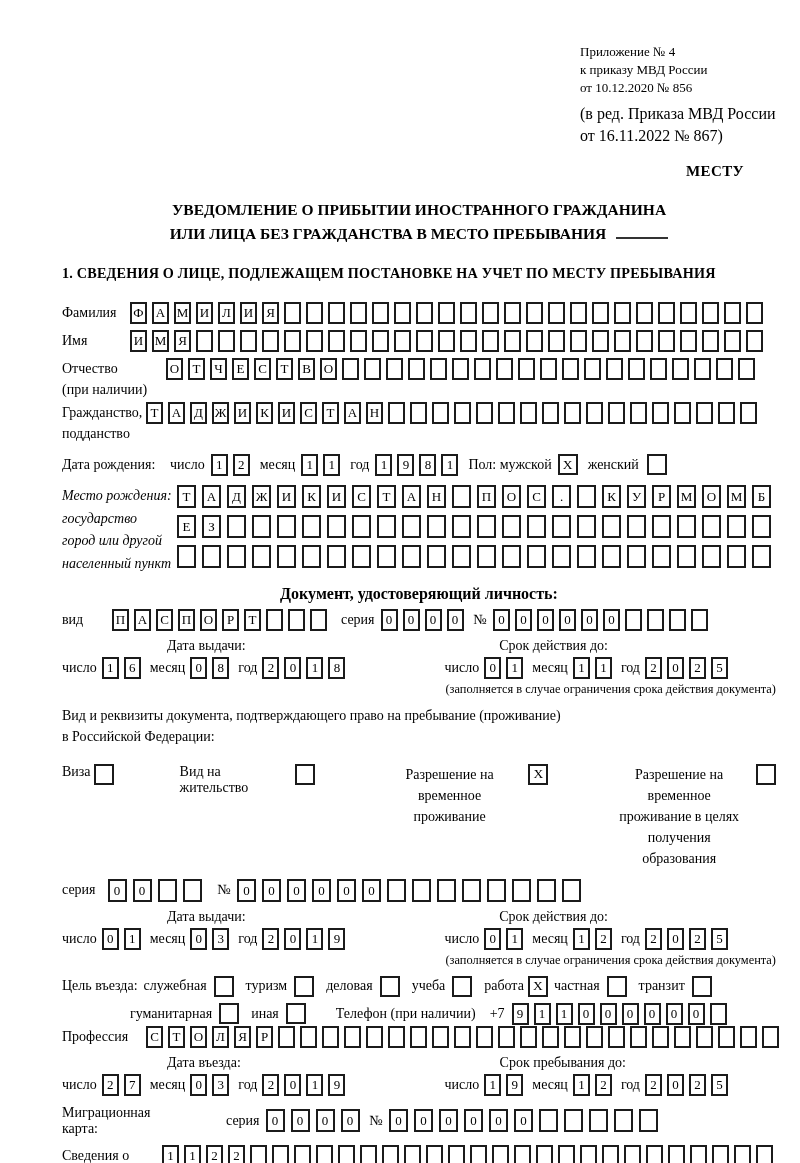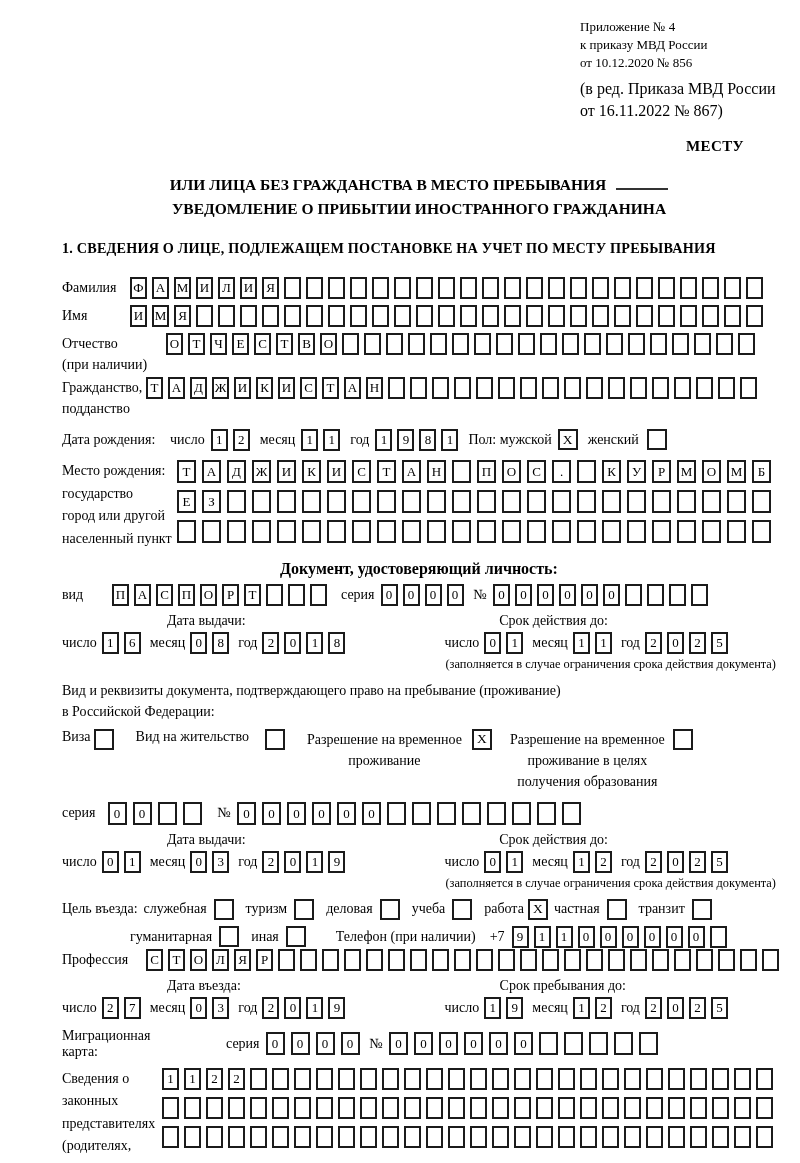--- a/index.html
+++ b/index.html
@@ -1,20 +1,20 @@
 <!DOCTYPE html>
 <html lang="ru"><head>
 <meta charset="utf-8">
 <style>
   html,body{margin:0;padding:0;background:#fff;}
   body{
     width:800px;height:1163px;overflow:hidden;color:#000;
     font-family:"Liberation Serif","DejaVu Serif",serif;font-size:14px;
   }
-  .page{padding:18px 24px 0 62px;box-sizing:border-box;width:800px;height:1163px;position:relative;}
+  .page{padding:43px 24px 0 62px;box-sizing:border-box;width:800px;height:1163px;position:relative;}
 
   
   .topright{margin-left:auto;width:196px;font-size:13px;line-height:1.4;}
   .edition{font-size:16px;margin-top:5px;line-height:1.4;}
   .forma{text-align:right;font-weight:bold;font-size:15px;margin:16px 32px 0 0;letter-spacing:.4px;}
 
   .title{text-align:center;font-weight:bold;font-size:15.5px;line-height:1.5;margin-top:18px;}
   .t-underline{display:inline-block;width:52px;border-bottom:2px solid #333;margin-left:10px;height:12px;}
 
   .sec{font-weight:bold;font-size:14.2px;margin-top:20px;letter-spacing:.2px;}
@@ -39,21 +39,21 @@
   .dh1{margin-left:105px;}
   .dh2{margin-left:auto;margin-right:168px;}
   .daterow{display:flex;align-items:center;margin-top:3px;}
   .dategroup{display:flex;align-items:center;}
   .dg2{margin-left:auto;margin-right:48px;}
   .dategroup .dlbl{margin:0 5px 0 9px;}
   .dategroup .dlbl.first{margin-left:0;}
   .note{font-size:12.4px;text-align:right;margin-top:3px;}
 
   .intro{margin-top:8px;line-height:1.55;}
-  .optrow{display:flex;align-items:flex-start;margin-top:6px;}
+  .optrow{display:flex;align-items:flex-start;margin-top:16px;gap:44px;}
   .opt{display:flex;align-items:flex-start;}
   .optlines{text-align:center;line-height:1.5;}
   .opt .checkbox{margin-top:0;} .ml22{margin-left:22px;} .ml18{margin-left:18px;}
 
   .plbl{margin-left:12px;}
   .plbl.first{margin-left:6px;}
   .purpose2{margin-left:68px;}
   .phonelbl{margin-left:30px;}
   .phonepfx{margin-left:14px;margin-right:7px;}
 
@@ -69,24 +69,24 @@
     <div>к приказу МВД России</div>
     <div>от 10.12.2020 № 856</div>
     <div class="edition">
       <div>(в ред. Приказа МВД России</div>
       <div>от 16.11.2022 № 867)</div>
     </div>
   </div>
   <div class="forma">МЕСТУ</div>
 
   <div class="title">
+    <div>УВЕДОМЛЕНИЕ О ПРИБЫТИИ ИНОСТРАННОГО ГРАЖДАНИНА</div>
     <div>
       <span>ИЛИ ЛИЦА БЕЗ ГРАЖДАНСТВА В МЕСТО ПРЕБЫВАНИЯ</span><span class="t-underline"></span>
     </div>
-    <div>УВЕДОМЛЕНИЕ О ПРИБЫТИИ ИНОСТРАННОГО ГРАЖДАНИНА</div>
   </div>
 
   <div class="sec">1. СВЕДЕНИЯ О ЛИЦЕ, ПОДЛЕЖАЩЕМ ПОСТАНОВКЕ НА УЧЕТ ПО МЕСТУ ПРЕБЫВАНИЯ</div>
 
   <div class="frow" style="margin-top:20px;">
     <span class="lbl w68">Фамилия</span>
     <div class="cells">
         <span class="cb">Ф</span>
         <span class="cb">А</span>
         <span class="cb">М</span>
@@ -246,21 +246,21 @@
         <span class="cb">8</span>
         <span class="cb">1</span>
       </div>
     <span class="dlbl">Пол: мужской</span>
     <span class="checkbox" style="margin-left:0;">X</span>
     <span class="dlbl">женский</span>
     <span class="checkbox" style="margin-left:2px;"></span>
   </div>
 
   <div class="frow top" style="margin-top:9px;">
-    <div class="lblcol w115" style="line-height:1.62;">
+    <div class="lblcol w115" style="line-height:1.62;font-style:italic;">
       <div>Место рождения:</div>
       <div>государство</div>
       <div>город или другой</div>
       <div>населенный пункт</div>
     </div>
     <div class="cellcol">
       <div class="cells g6">
           <span class="cb cbw">Т</span>
           <span class="cb cbw">А</span>
           <span class="cb cbw">Д</span>

